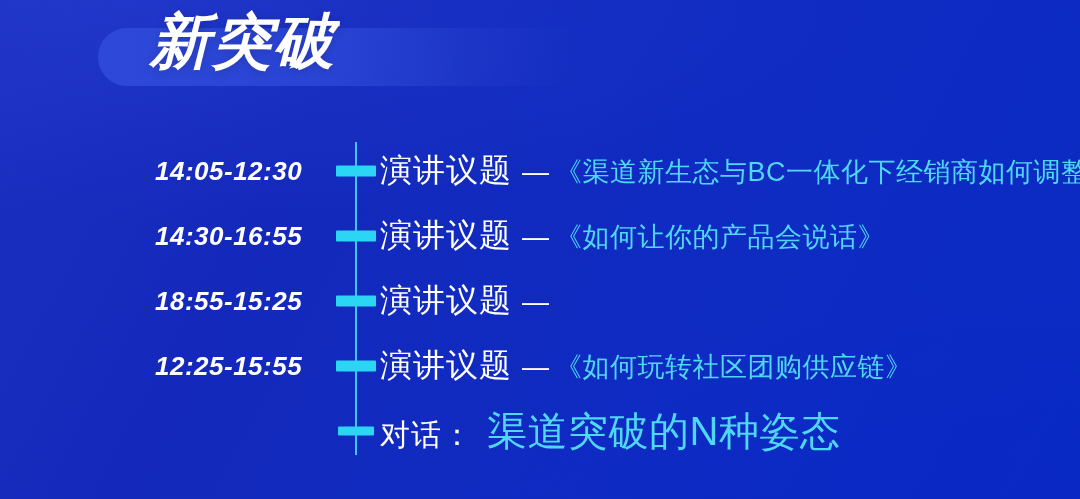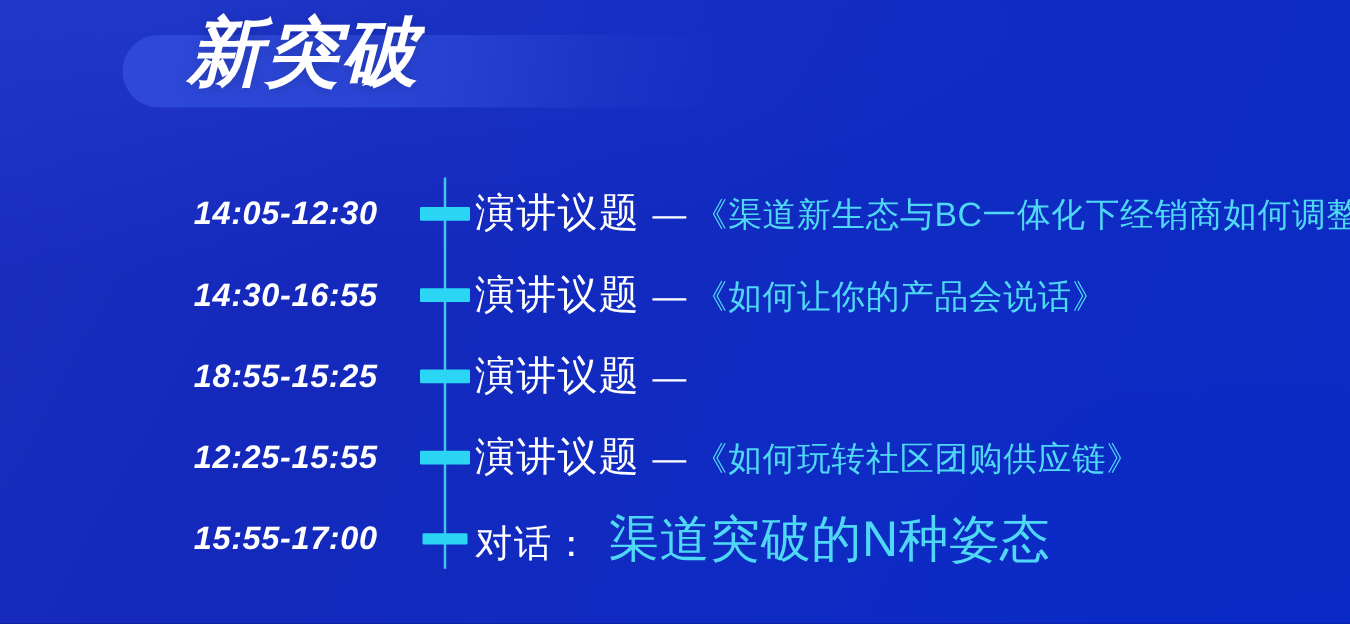--- a/index.html
+++ b/index.html
@@ -178,21 +178,20 @@
       <div class="time">12:25-15:55</div>
       <div class="tick"></div>
       <div class="body">
         <span class="kind">演讲议题</span>
         <span class="dash">—</span>
         <span class="topic">《如何玩转社区团购供应链》</span>
       </div>
     </div>
 
     <div class="row dialogue">
-      <div class="time">15:55-17:00</div>
       <div class="tick"></div>
       <div class="body">
         <span class="kind">对话：</span>
         <span class="topic">渠道突破的N种姿态</span>
       </div>
     </div>
 
   </div>
 </div>
 

